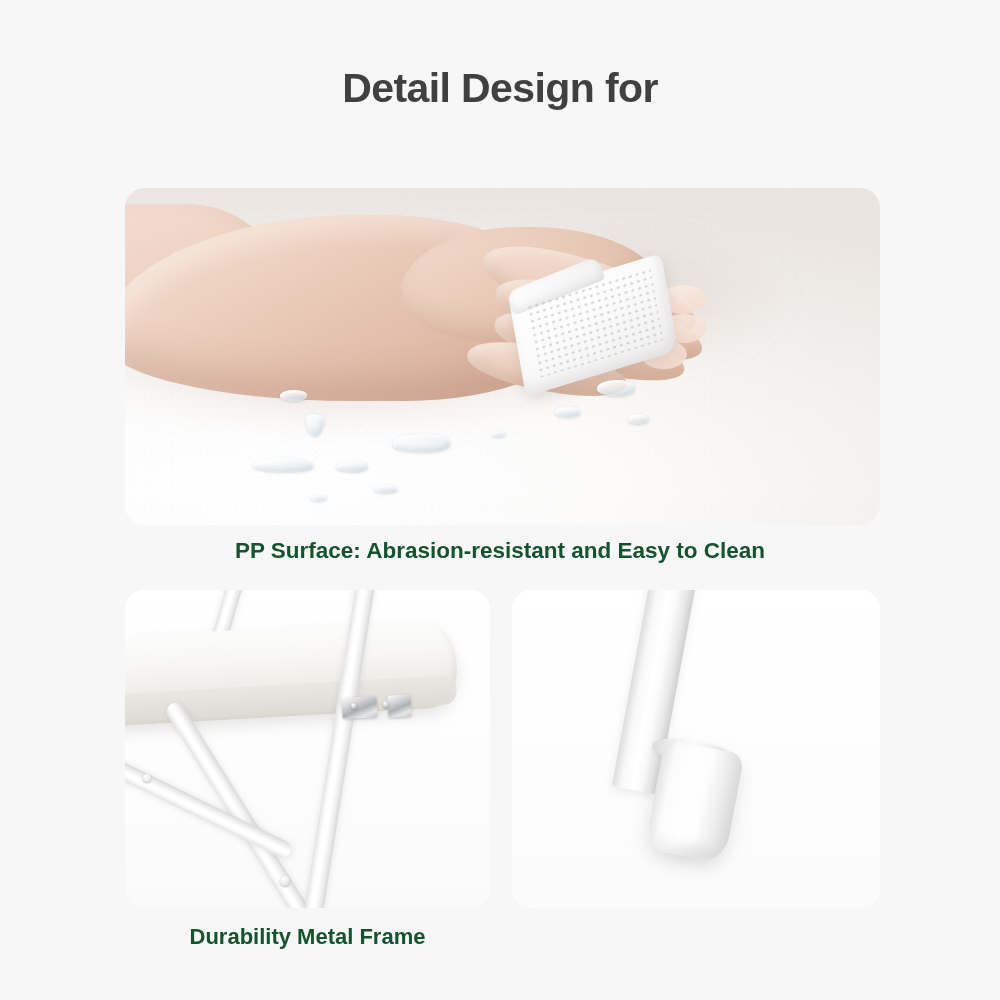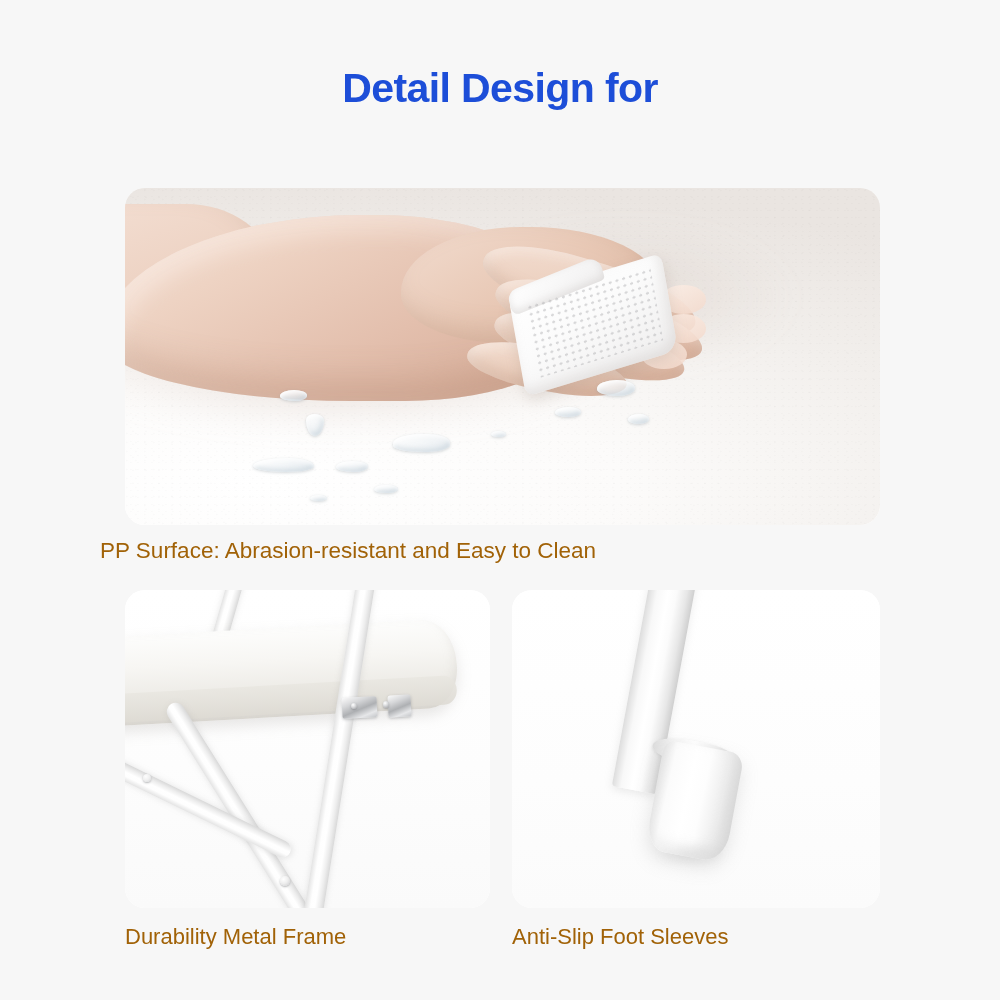--- a/index.html
+++ b/index.html
@@ -17,21 +17,21 @@
     width:1000px; height:1000px;
     background:#f7f7f7;
   }
 
   
   .headline {
     position:absolute;
     left:0; top:64px;
     width:1000px;
     text-align:center;
-    color:#1d4ed8;
+    color:#404040;
     font-weight:bold;
     font-size:41px;
     line-height:48px;
     letter-spacing:-0.6px;
   }
   .headline .line { display:block; white-space:pre; }
 
   
   .card {
     position:absolute;
@@ -40,24 +40,25 @@
     background:#ffffff;
   }
 
   .hero-card  { left:125px; top:188px; width:755px; height:337px; }
   .frame-card { left:125px; top:590px; width:365px; height:318px; }
   .foot-card  { left:512px; top:590px; width:368px; height:318px; }
 
   
   .caption {
     position:absolute;
-    color:#a16207;
+    text-align:center;
+    color:#14532d;
     font-size:22px;
     line-height:30px;
-    font-weight:400;
+    font-weight:700;
   }
   .caption-hero  { left:100px; top:536px; width:800px; font-size:22.5px; }
   .caption-frame { left:125px; top:922px; width:365px; }
   .caption-foot  { left:512px; top:922px; width:368px; }
   .caption-foot .l2 { display:block; }
 
   
   .hero-art { position:absolute; inset:0; }
   .hero-surface {
     position:absolute; inset:0;
@@ -350,16 +351,15 @@
   <div class="card foot-card">
     <div class="foot-art">
       <div class="foot-tube"></div>
       <div class="foot-collar"></div>
       <div class="foot-sleeve"></div>
       <div class="foot-shadow"></div>
     </div>
   </div>
 
   <div class="caption caption-foot">
-    <span>Anti-Slip Foot Sleeves</span>
   </div>
 
 </div>
 
 </body></html>

